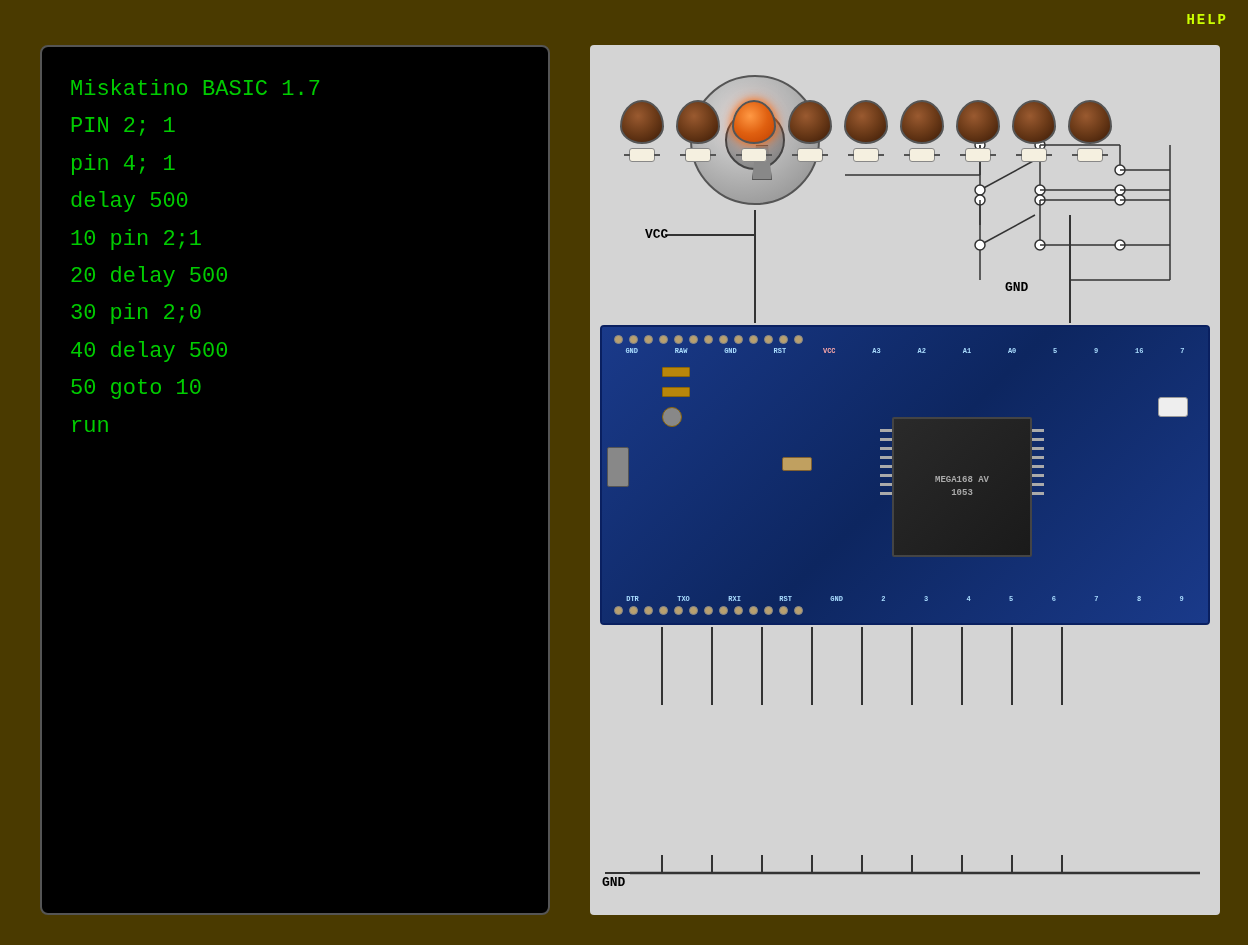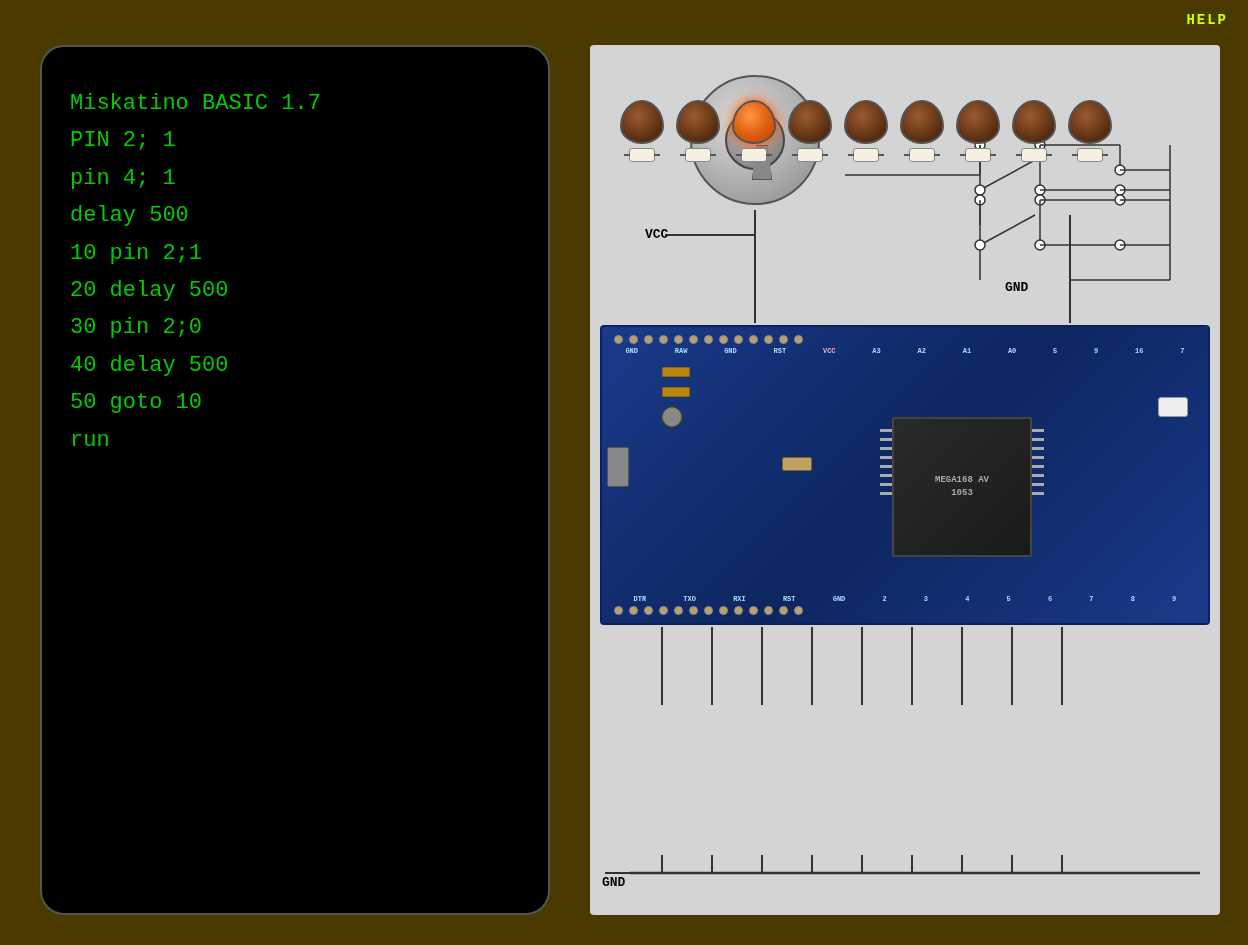--- a/index.html
+++ b/index.html
@@ -24,22 +24,22 @@
       letter-spacing: 2px;
     }
 
     #terminal-panel {
       position: absolute;
       top: 45px;
       left: 40px;
       width: 510px;
       height: 870px;
       background-color: #000000;
-      border-radius: 24px;
-      padding: 38px 28px;
+      border-radius: 8px;
+      padding: 24px 28px;
       border: 2px solid #555;
     }
 
     #terminal-text {
       color: #00cc00;
       font-size: 22px;
       line-height: 1.7;
       font-family: 'Courier New', Courier, monospace;
       white-space: pre;
     }
@@ -135,21 +135,21 @@
       justify-content: space-around;
     }
 
     
     .pin-labels-bottom {
       position: absolute;
       bottom: 0px;
       left: 0;
       width: 100%;
       display: flex;
-      padding: 0 13px;
+      padding: 0 5px;
       font-size: 8px;
       color: #fff;
       font-family: 'Courier New', Courier, monospace;
       justify-content: space-around;
     }
 
     
     #main-chip {
       position: absolute;
       top: 90px;

